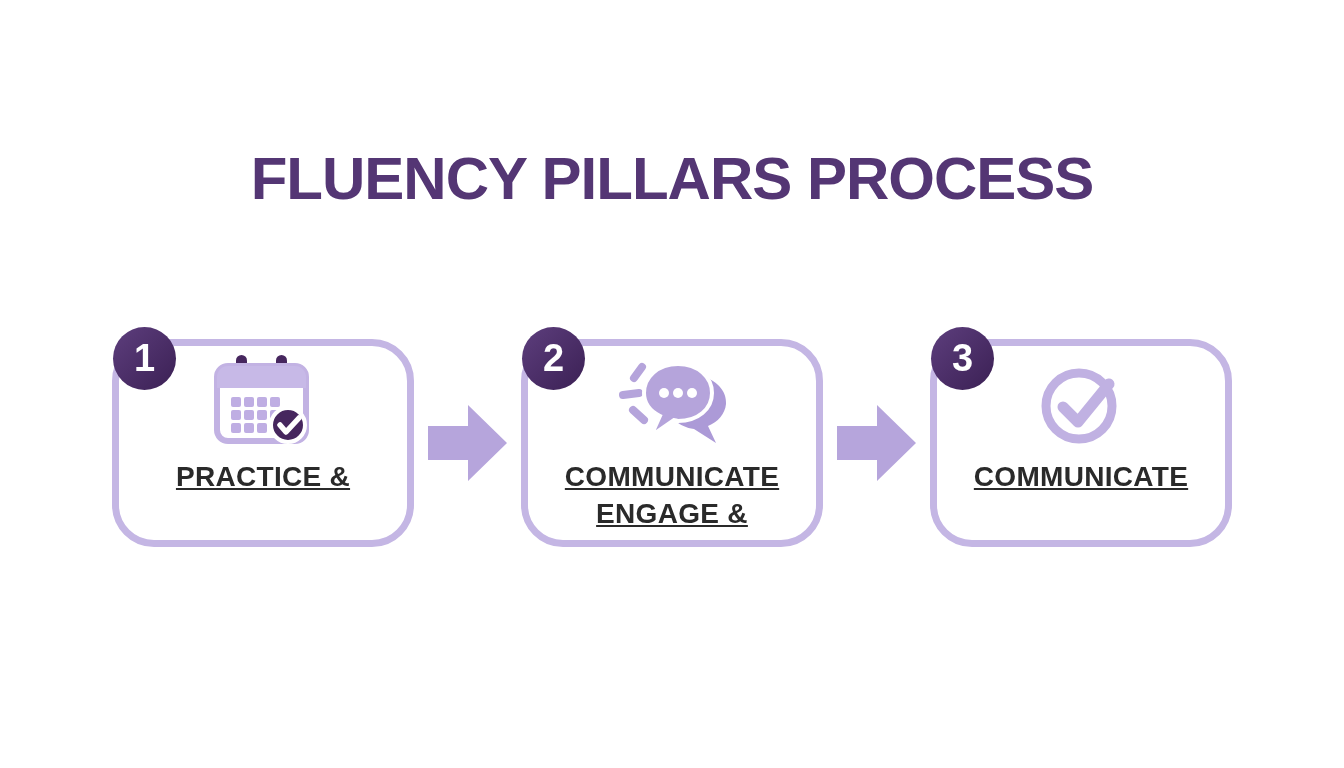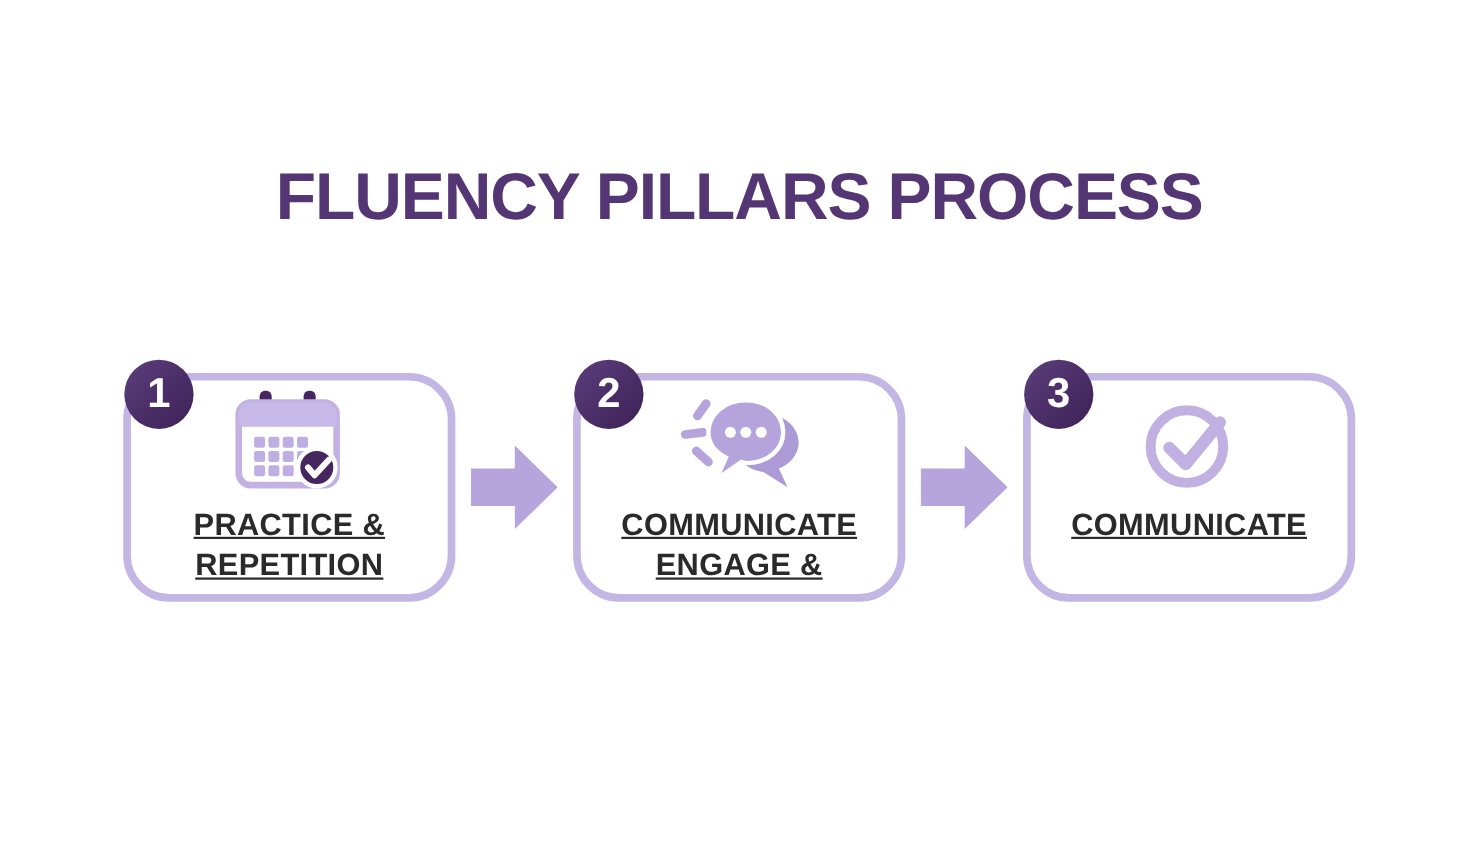--- a/index.html
+++ b/index.html
@@ -106,21 +106,20 @@
           <rect x="59" y="55" width="10" height="10" rx="2" fill="#bfaee3"></rect>
           <rect x="20" y="68" width="10" height="10" rx="2" fill="#bfaee3"></rect>
           <rect x="33" y="68" width="10" height="10" rx="2" fill="#bfaee3"></rect>
           <rect x="46" y="68" width="10" height="10" rx="2" fill="#bfaee3"></rect>
           <circle cx="77" cy="70" r="17" fill="#46265e" stroke="#ffffff" stroke-width="4"></circle>
           <path d="M69 70 l6 7 l13 -14" fill="none" stroke="#ffffff" stroke-width="5.5" stroke-linecap="round" stroke-linejoin="round"></path>
         </svg>
       </div>
       <div class="step-label">
         <div>PRACTICE &amp;</div>
-        <div>REPETITION</div>
       </div>
     </div>
 
     <div class="arrow-gap">
       <svg width="80" height="84" viewBox="0 0 80 84" aria-hidden="true">
         <path d="M0 25 H40 V4 L79 42 L40 80 V59 H0 Z" fill="#b6a5dc"></path>
       </svg>
     </div>
 
     <div class="step-card">

